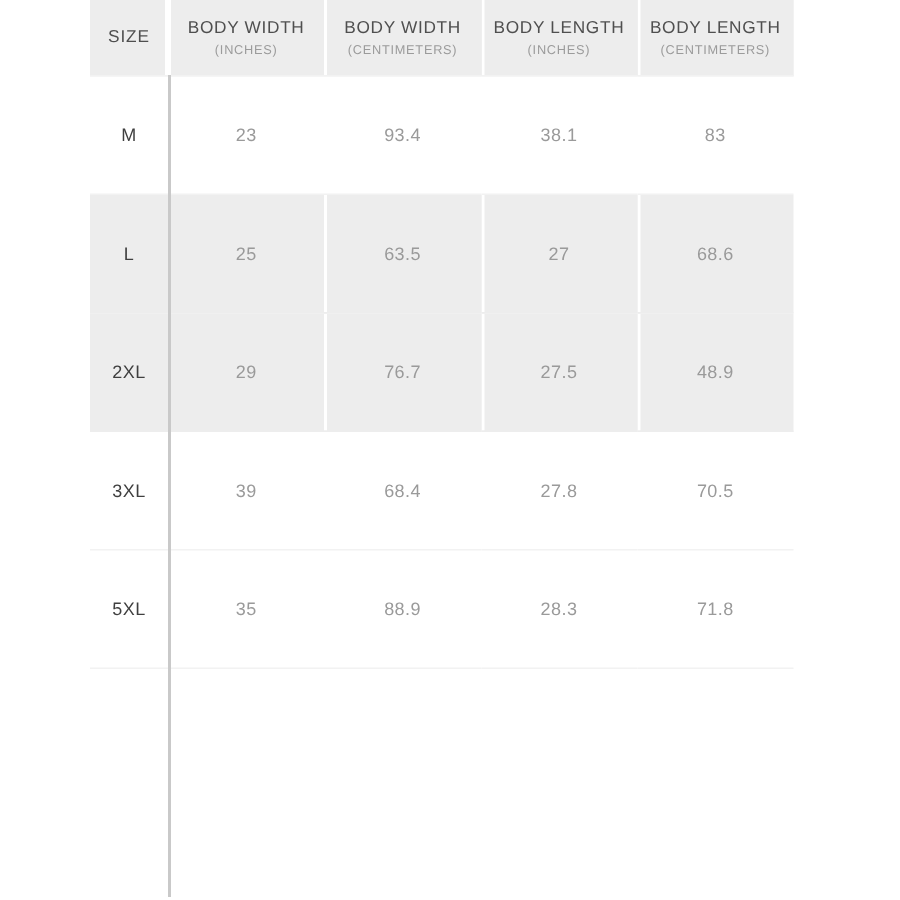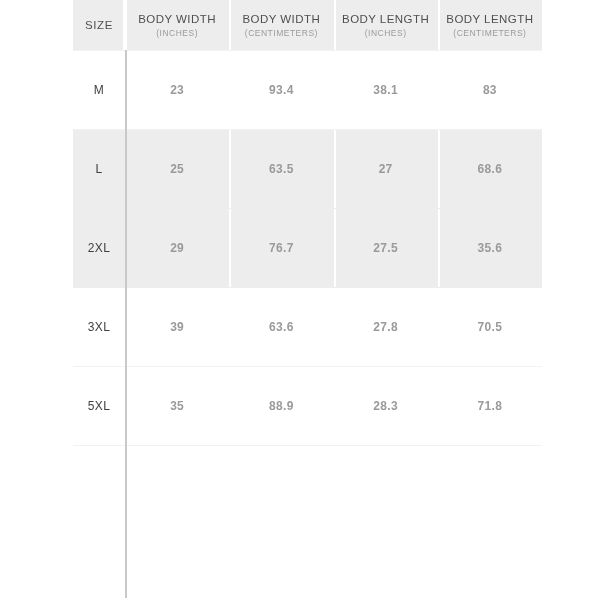--- a/index.html
+++ b/index.html
@@ -9,21 +9,21 @@
   body {
     width: 600px;
     height: 600px;
     background: #ffffff;
     font-family: "Liberation Sans", sans-serif;
     overflow: hidden;
   }
 
   #chart-wrap {
     position: absolute;
-    left: 73px;
+    left: 60px;
     top: 0px;
     width: 469px;
     height: 600px;
   }
 
   table.size-chart {
     border-collapse: collapse;
     table-layout: fixed;
     width: 469px;
   }
@@ -89,21 +89,20 @@
     border-bottom: 1px solid #f2f2f2;
   }
   tbody tr.row-grey td {
     border-top: 1px solid #ededed;
     border-bottom: 1px solid #ededed;
   }
 
   
   tbody td.col-gap-left {
     box-shadow: inset 2px 0 0 #ffffff;
-    font-weight: bold;
   }
 
   td.size-cell {
     font-size: 12px;
     color: #3f3f3f;
     letter-spacing: 0.3px;
   }
   td.data-cell {
     font-size: 12px;
     color: #9a9a9a;
@@ -172,26 +171,26 @@
         <td class="data-cell col-gap-left">25</td>
         <td class="data-cell col-gap-left">63.5</td>
         <td class="data-cell col-gap-left">27</td>
         <td class="data-cell col-gap-left">68.6</td>
       </tr>
       <tr class="row-grey">
         <td class="size-cell">2XL</td>
         <td class="data-cell col-gap-left">29</td>
         <td class="data-cell col-gap-left">76.7</td>
         <td class="data-cell col-gap-left">27.5</td>
-        <td class="data-cell col-gap-left">35.6</td>
+        <td class="data-cell col-gap-left">48.9</td>
       </tr>
       <tr class="row-white">
         <td class="size-cell">3XL</td>
         <td class="data-cell col-gap-left">39</td>
-        <td class="data-cell col-gap-left">63.6</td>
+        <td class="data-cell col-gap-left">68.4</td>
         <td class="data-cell col-gap-left">27.8</td>
         <td class="data-cell col-gap-left">70.5</td>
       </tr>
       <tr class="row-white">
         <td class="size-cell">5XL</td>
         <td class="data-cell col-gap-left">35</td>
         <td class="data-cell col-gap-left">88.9</td>
         <td class="data-cell col-gap-left">28.3</td>
         <td class="data-cell col-gap-left">71.8</td>
       </tr>

